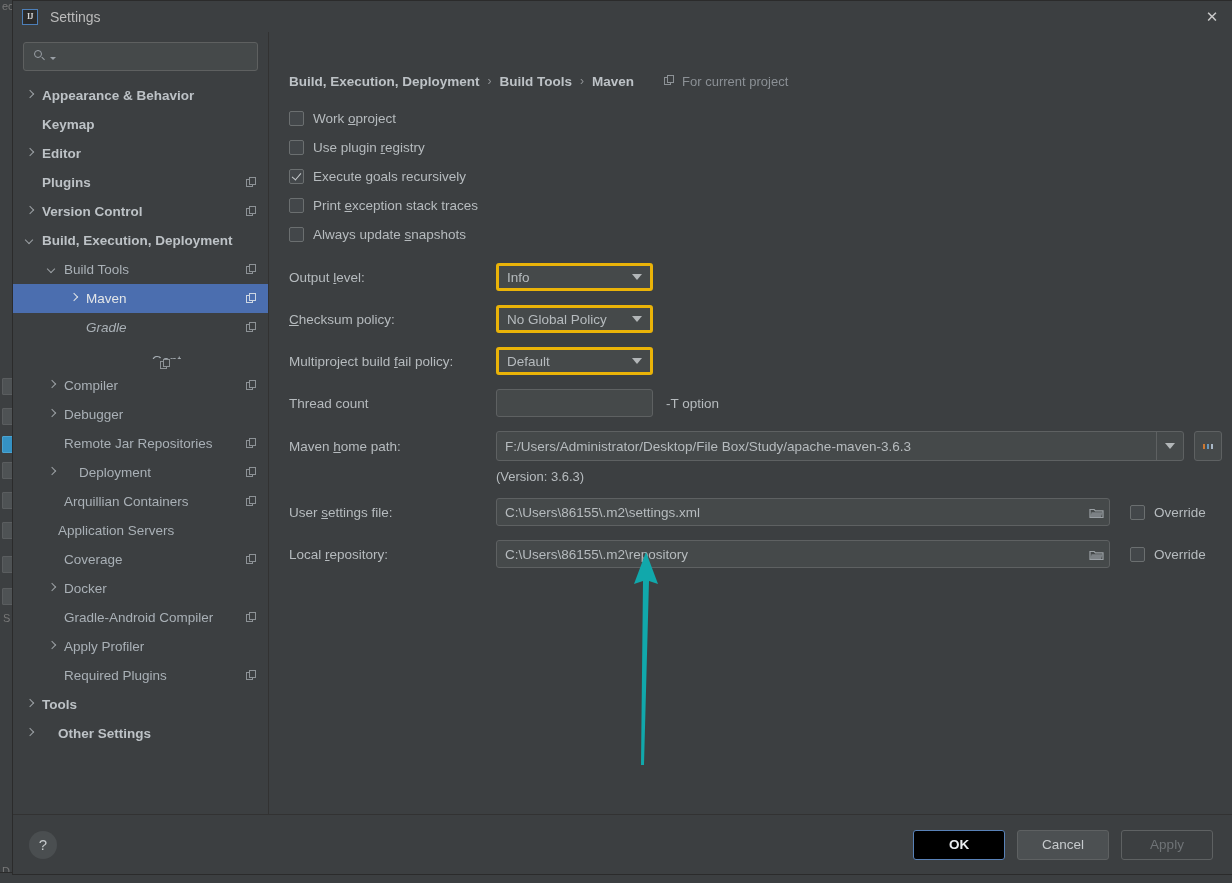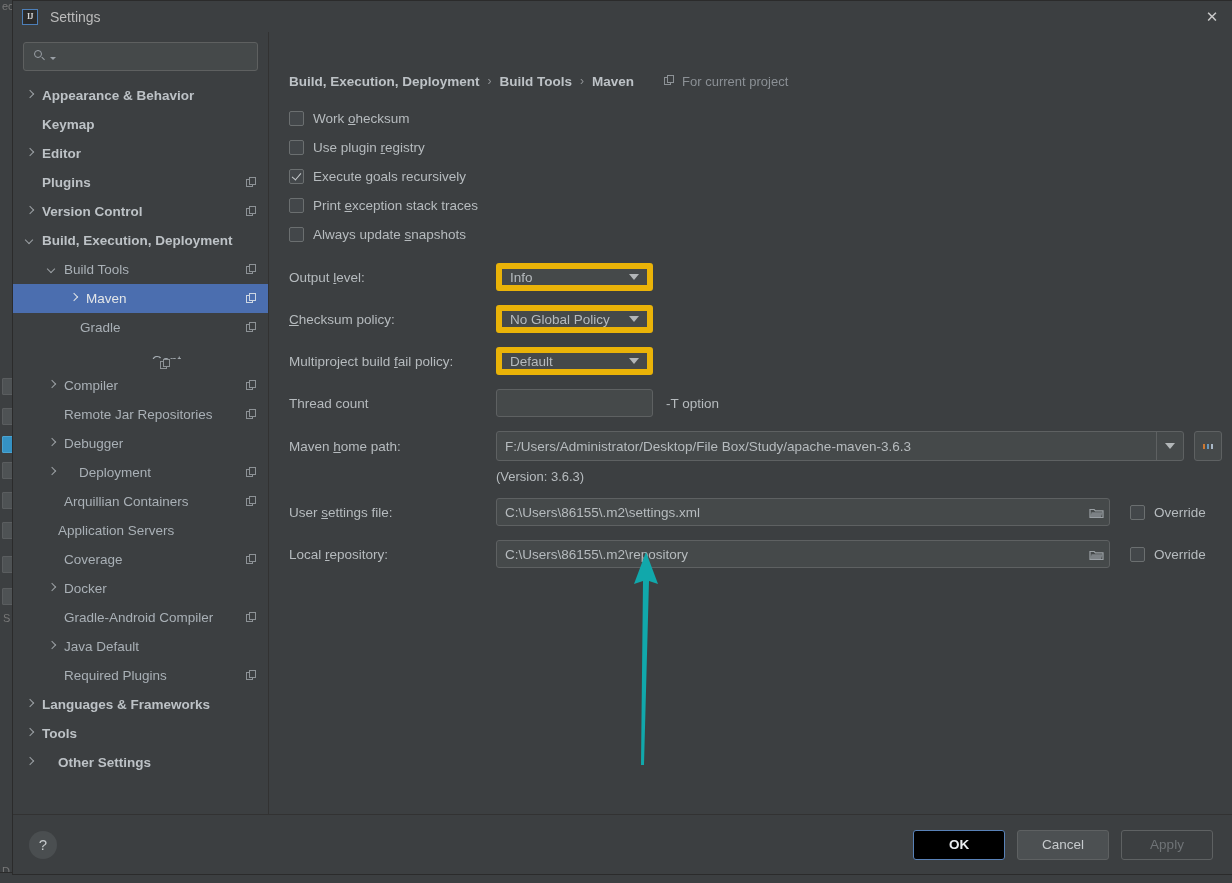--- a/index.html
+++ b/index.html
@@ -366,21 +366,21 @@
   .field-label {
     width: 207px;
     flex: 0 0 207px;
     font-size: 13.5px;
     color: #b6bbbe;
   }
   .combo {
     width: 157px;
     height: 28px;
     background: #45494a;
-    border: 6px solid #eab308;
+    border: 3px solid #eab308;
     border-radius: 3px;
     display: flex;
     align-items: center;
     padding: 0 8px;
     box-sizing: border-box;
     cursor: pointer;
     font-size: 13.5px;
     color: #b6bbbe;
     justify-content: space-between;
   }
@@ -641,44 +641,44 @@
             <span class="tree-label" style="margin-left: 6px;">Build Tools</span>
             <span class="scope-icon"></span>
           </div>
           <div class="tree-row selected" style="padding-left: 56px;">
             <span class="arrow collapsed"></span>
             <span class="tree-label" style="margin-left: 6px;">Maven</span>
             <span class="scope-icon"></span>
           </div>
           <div class="tree-row" style="padding-left: 56px;">
             <span class="arrow"></span>
-            <span class="tree-label" style="">Gradle</span>
+            <span class="tree-label" style="margin-left: 6px; font-style: italic;">Gradle</span>
             <span class="scope-icon"></span>
           </div>
           <div class="tree-row" style="padding-left: 56px; flex-direction: column;">
             <span class="arrow"></span>
             <span class="tree-label" style="margin-left: 6px;">Gant</span>
             <span class="scope-icon"></span>
           </div>
           <div class="tree-row" style="padding-left: 34px;">
             <span class="arrow collapsed"></span>
             <span class="tree-label" style="margin-left: 6px;">Compiler</span>
             <span class="scope-icon"></span>
           </div>
           <div class="tree-row" style="padding-left: 34px;">
+            <span class="arrow collapsed"></span>
+            <span class="tree-label" style="margin-left: 6px;">Debugger</span>
+          </div>
+          <div class="tree-row" style="padding-left: 34px;">
             <span class="arrow"></span>
             <span class="tree-label" style="margin-left: 6px;">Remote Jar Repositories</span>
             <span class="scope-icon"></span>
           </div>
           <div class="tree-row" style="padding-left: 34px;">
             <span class="arrow collapsed"></span>
-            <span class="tree-label" style="margin-left: 6px;">Debugger</span>
-          </div>
-          <div class="tree-row" style="padding-left: 34px;">
-            <span class="arrow collapsed"></span>
             <span class="tree-label" style="margin-left: 21px;">Deployment</span>
             <span class="scope-icon"></span>
           </div>
           <div class="tree-row" style="padding-left: 34px;">
             <span class="arrow"></span>
             <span class="tree-label" style="margin-left: 6px;">Arquillian Containers</span>
             <span class="scope-icon"></span>
           </div>
           <div class="tree-row" style="padding-left: 28px;">
             <span class="arrow"></span>
@@ -693,30 +693,26 @@
             <span class="arrow collapsed"></span>
             <span class="tree-label" style="margin-left: 6px;">Docker</span>
           </div>
           <div class="tree-row" style="padding-left: 34px;">
             <span class="arrow"></span>
             <span class="tree-label" style="margin-left: 6px;">Gradle-Android Compiler</span>
             <span class="scope-icon"></span>
           </div>
           <div class="tree-row" style="padding-left: 34px;">
             <span class="arrow collapsed"></span>
-            <span class="tree-label" style="margin-left: 6px;">Java Default</span>
+            <span class="tree-label" style="margin-left: 6px;">Apply Profiler</span>
           </div>
           <div class="tree-row" style="padding-left: 34px;">
             <span class="arrow"></span>
             <span class="tree-label" style="margin-left: 6px;">Required Plugins</span>
             <span class="scope-icon"></span>
-          </div>
-          <div class="tree-row" style="padding-left: 12px;">
-            <span class="arrow collapsed"></span>
-            <span class="tree-label bold" style="margin-left: 6px;">Languages &amp; Frameworks</span>
           </div>
           <div class="tree-row" style="padding-left: 12px;">
             <span class="arrow collapsed"></span>
             <span class="tree-label bold" style="margin-left: 6px;">Tools</span>
           </div>
           <div class="tree-row" style="padding-left: 12px;">
             <span class="arrow collapsed"></span>
             <span class="tree-label bold" style="margin-left: 22px;">Other Settings</span>
           </div>
         </div>
@@ -734,21 +730,21 @@
           <span class="scope-icon"></span>
           <span>For current project</span>
         </span>
       </div>
 
       <div class="form">
 
         <div id="checkbox-list">
             <div class="cb-row">
               <div class="cbx"></div>
-              <div class="cb-label"><span>Work </span><span class="mn">o</span><span>hecksum</span></div>
+              <div class="cb-label"><span>Work </span><span class="mn">o</span><span>project</span></div>
             </div>
             <div class="cb-row">
               <div class="cbx"></div>
               <div class="cb-label"><span>Use plugin </span><span class="mn">r</span><span>egistry</span></div>
             </div>
             <div class="cb-row">
               <div class="cbx checked"></div>
               <div class="cb-label"><span>Execute </span><span class="mn">g</span><span>oals recursively</span></div>
             </div>
             <div class="cb-row">

